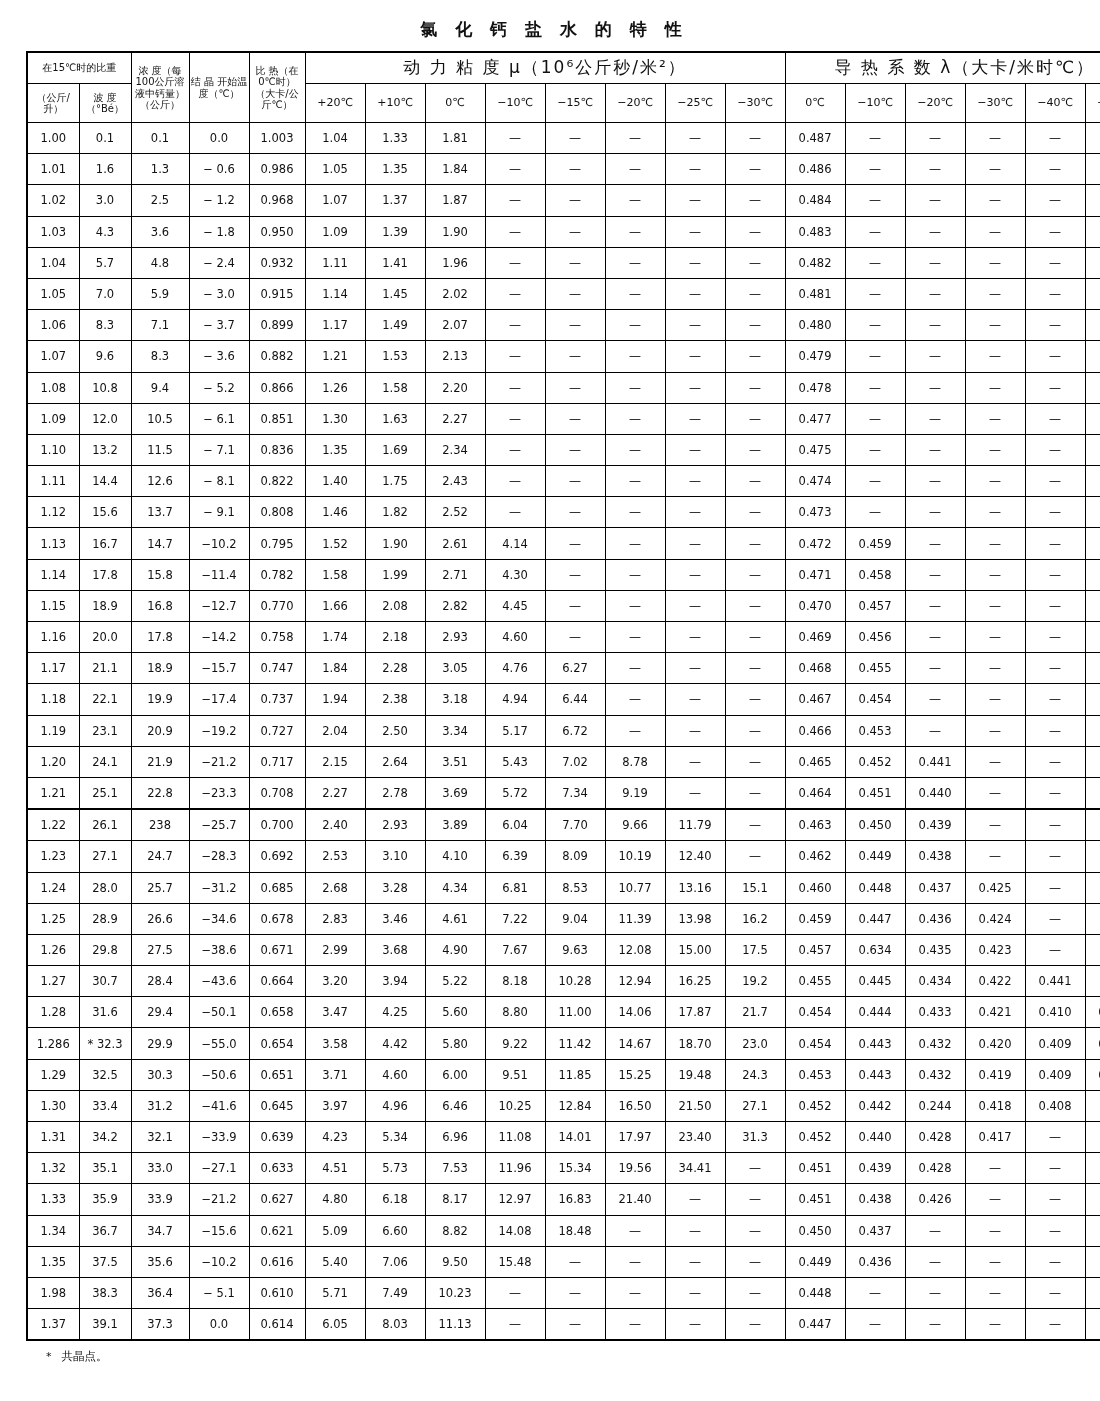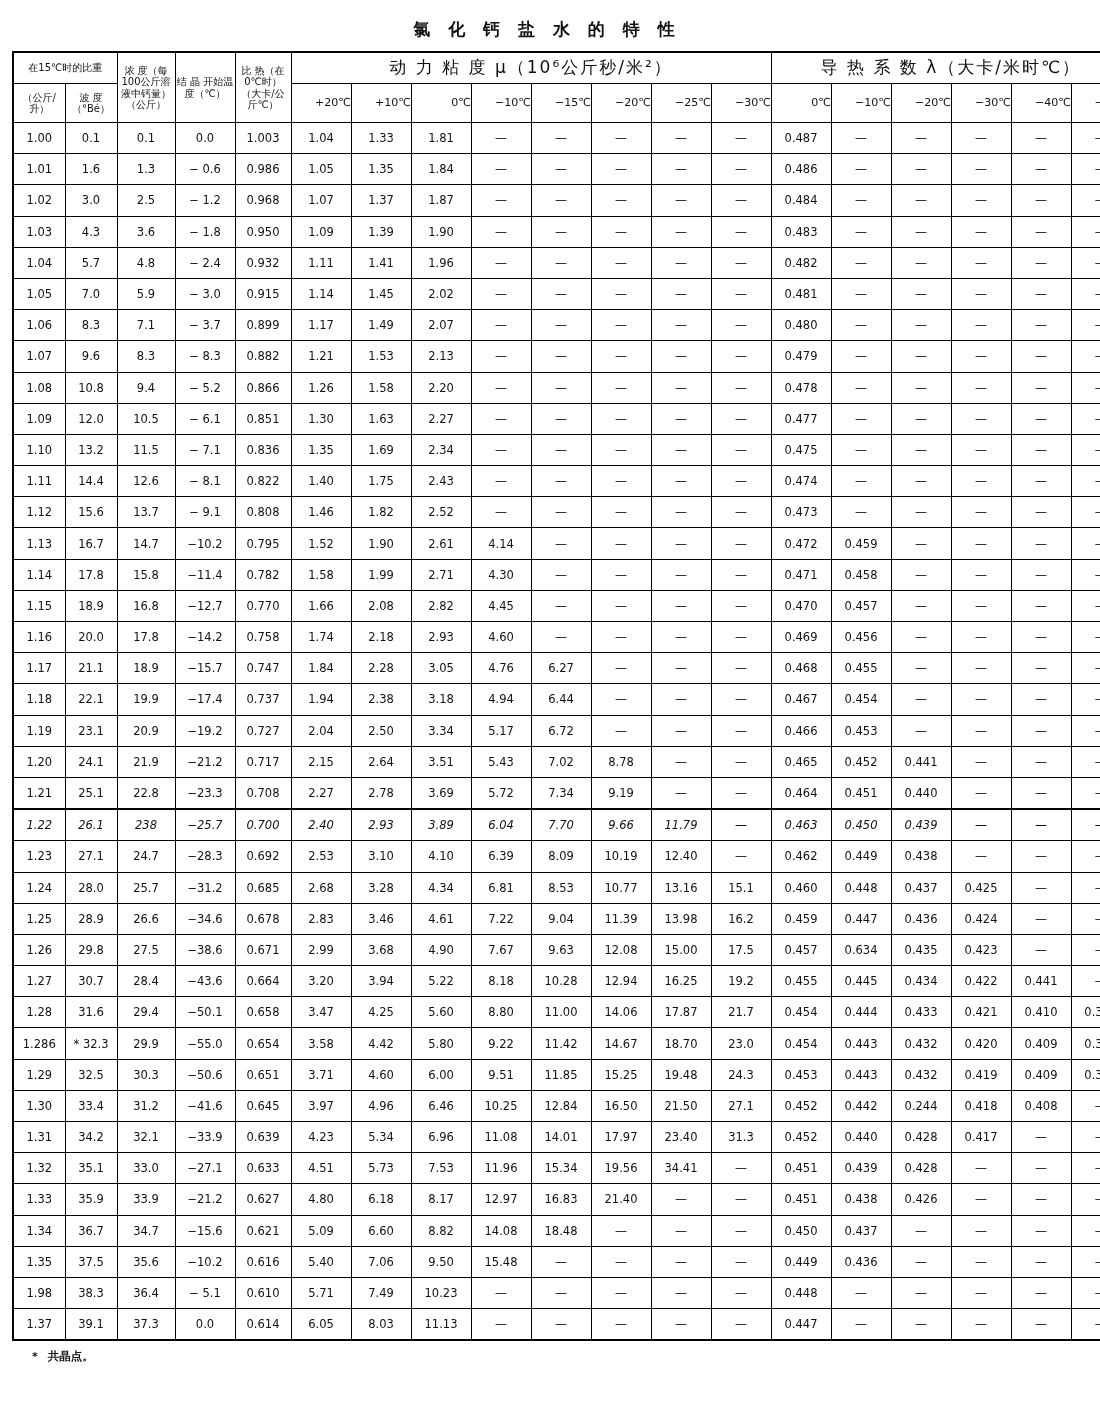--- a/index.html
+++ b/index.html
@@ -11,21 +11,21 @@
     width: 1100px;
     height: 1401px;
     font-family: "DejaVu Sans", "Liberation Sans", sans-serif;
     color: #111;
     position: relative;
   }
   .page {
     width: 1100px;
     height: 1181px;
     box-sizing: border-box;
-    padding: 14px 18px 10px 12px;
+    padding: 14px 18px 10px 26px;
     position: relative;
   }
   .doc-title {
     text-align: center;
     font-size: 17px;
     font-weight: bold;
     letter-spacing: 6px;
     margin: 4px 0 10px 0;
   }
   table.main {
@@ -55,39 +55,36 @@
     letter-spacing: 2px;
     height: 30px;
   }
   thead th.stub {
     font-size: 10px;
     line-height: 1.15;
   }
   thead th.sub {
     height: 38px;
     font-size: 11px;
-    text-align: right;
   }
   tbody td {
     height: 30.2px;
     font-size: 11.5px;
     font-family: "DejaVu Sans", "Liberation Sans", sans-serif;
   }
   tbody tr.thickline td {
     border-top: 2px solid #000;
-    font-style: italic;
   }
   .dash {
     font-size: 12px;
   }
   .footnote {
     margin-top: 8px;
     font-size: 11.5px;
     padding-left: 20px;
-    font-weight: bold;
   }
   .footnote .star {
     font-size: 11px;
     margin-right: 10px;
   }
   
   col.c-sg   { width: 52px; }
   col.c-be   { width: 52px; }
   col.c-conc { width: 58px; }
   col.c-cryst{ width: 60px; }
@@ -297,21 +294,21 @@
           <td class="dash">—</td>
           <td class="dash">—</td>
           <td class="dash">—</td>
           <td class="dash">—</td>
           <td class="dash">—</td>
         </tr>
         <tr>
           <td>1.07</td>
           <td>9.6</td>
           <td>8.3</td>
-          <td>− 8.3</td>
+          <td>− 3.6</td>
           <td>0.882</td>
           <td>1.21</td>
           <td>1.53</td>
           <td>2.13</td>
           <td class="dash">—</td>
           <td class="dash">—</td>
           <td class="dash">—</td>
           <td class="dash">—</td>
           <td class="dash">—</td>
           <td>0.479</td>

